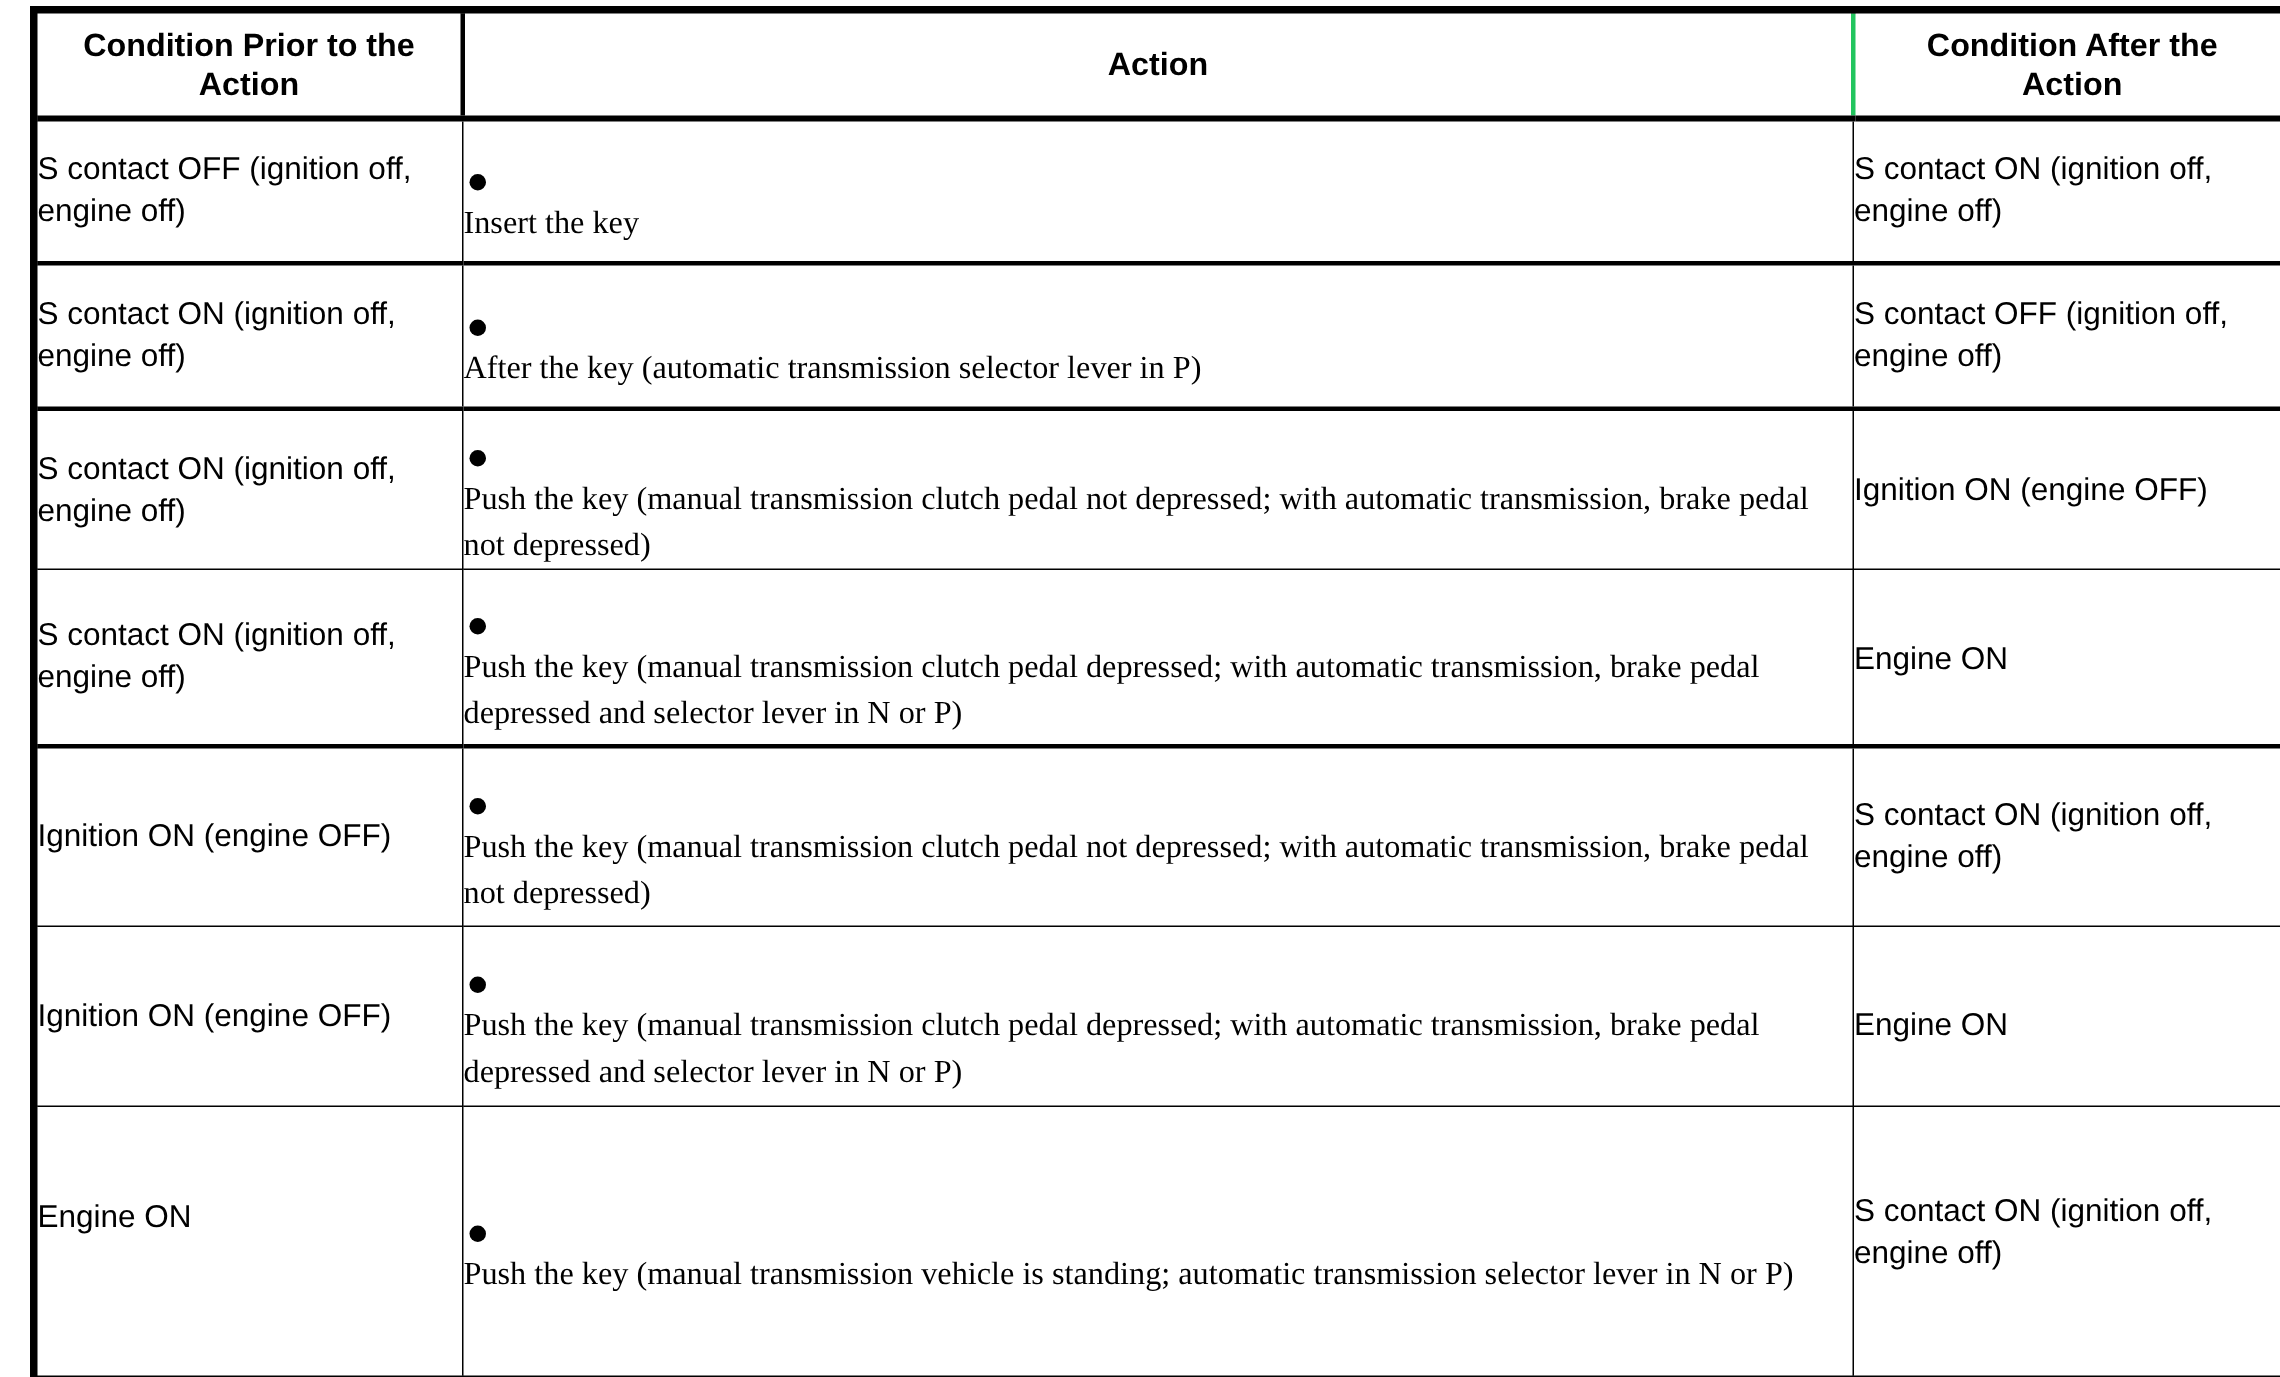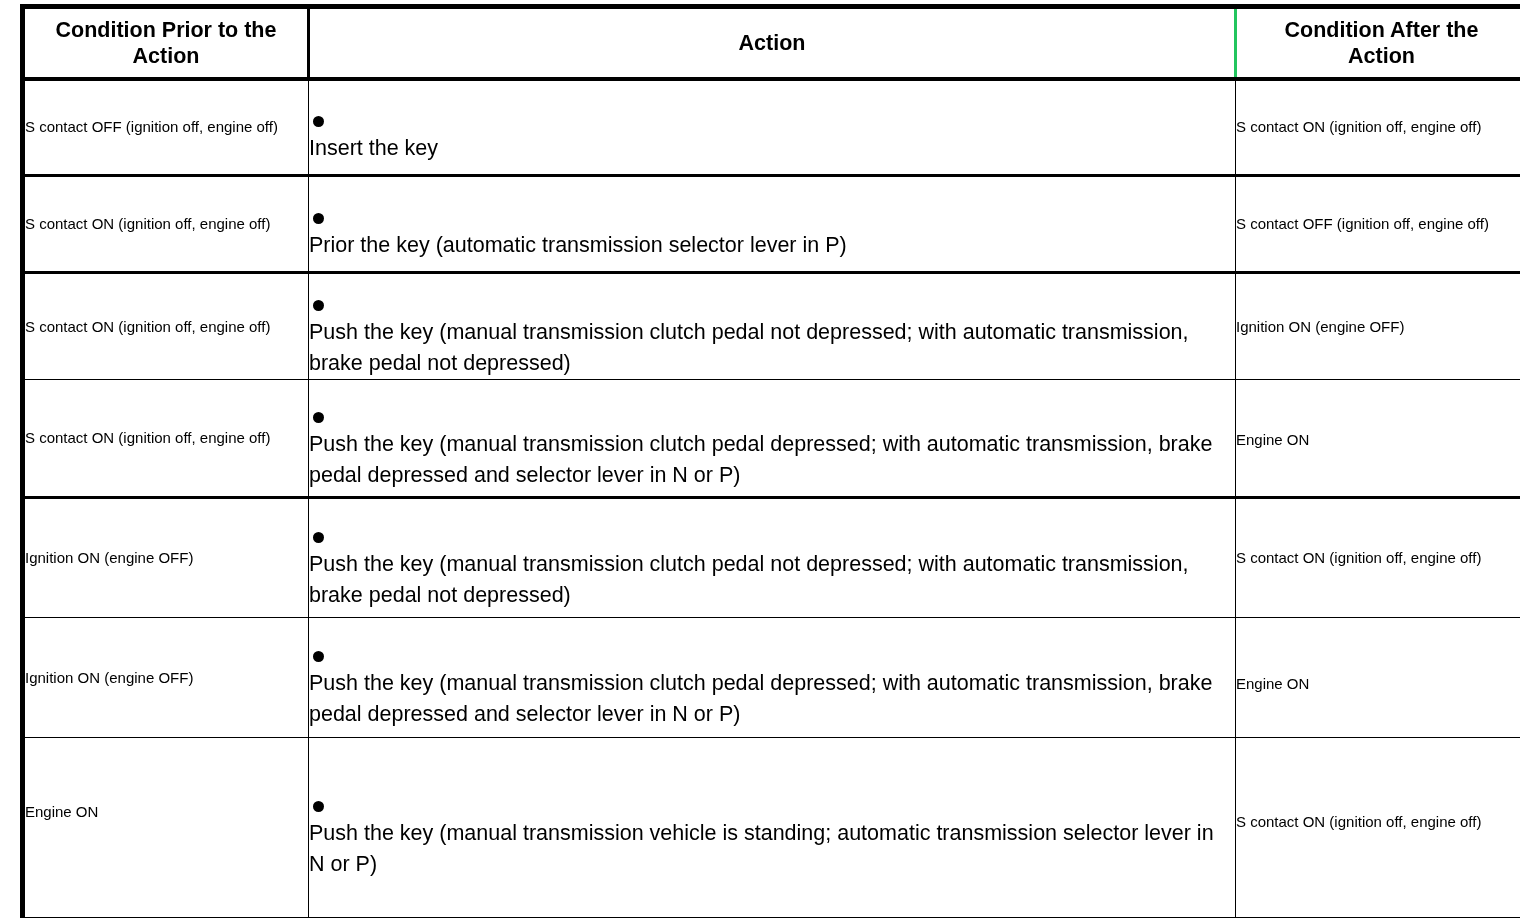--- a/index.html
+++ b/index.html
@@ -49,35 +49,36 @@
     border-bottom:4px solid #000000;
     letter-spacing:0px;
   }
   tr.header-row th.th-prior{border-right:3px solid #000;}
   tr.header-row th.th-after{border-left:3px solid #22c55e;}
   .hdr-text{display:block;padding:0 14px;}
 
   
   td.cell-prior,
   td.cell-after{
-    font-size:15px;
+    font-size:21px;
     line-height:28px;
     padding:0 6px 0 8px;
   }
   td.cell-prior{border-right:3px solid #000;}
   td.cell-after{border-left:3px solid #000;}
   td.cell-action{
     font-size:21.5px;
     line-height:31px;
     padding:0 10px 0 26px;
     vertical-align:top;
   }
   .action-inner{
     display:block;
     padding-top:12px;
+    font-family:Liberation Serif, serif;
   }
   .bullet-line{
     position:relative;
     padding-left:39px;
     margin:0;
   }
   .bullet-dot{
     position:absolute;
     left:4px;
     top:11px;
@@ -158,21 +159,21 @@
       </tr>
 
       <tr class="r2">
         <td class="cell-prior">
           <span class="cell-text">S contact ON (ignition off, engine off)</span>
         </td>
         <td class="cell-action">
           <span class="action-inner">
             <span class="bullet-line">
               <span class="bullet-dot"></span>
-              <span class="cell-text">Prior the key (automatic transmission selector lever in P)</span>
+              <span class="cell-text">After the key (automatic transmission selector lever in P)</span>
             </span>
           </span>
         </td>
         <td class="cell-after">
           <span class="cell-text">S contact OFF (ignition off, engine off)</span>
         </td>
       </tr>
 
       <tr class="r3">
         <td class="cell-prior">

